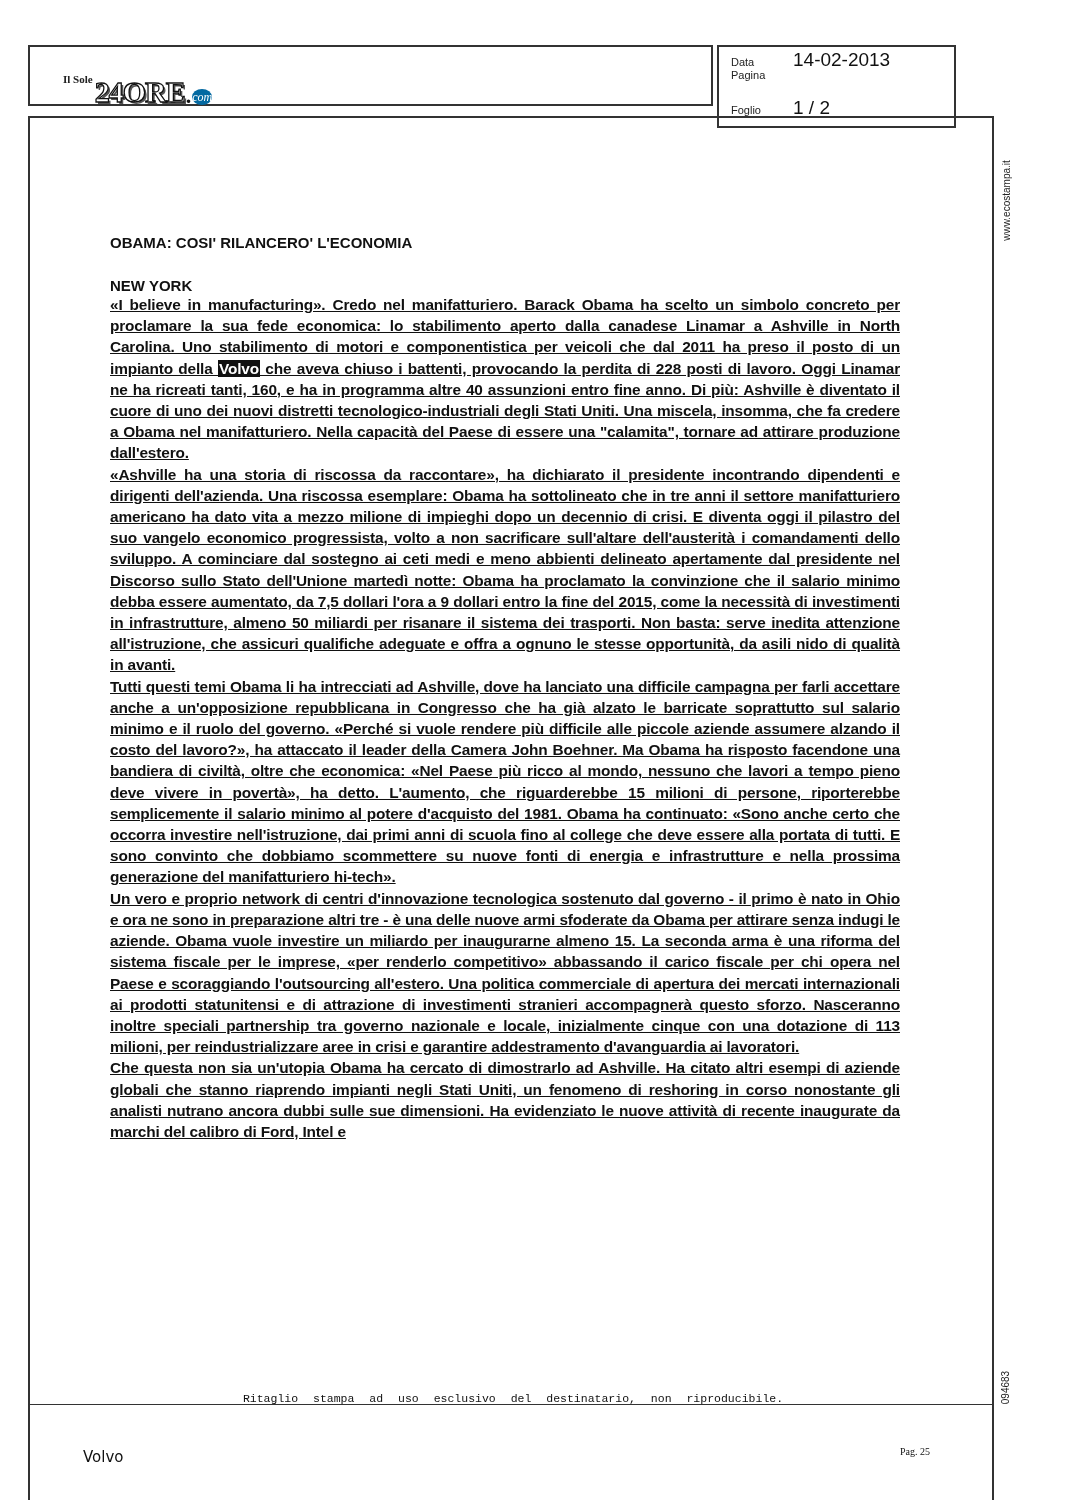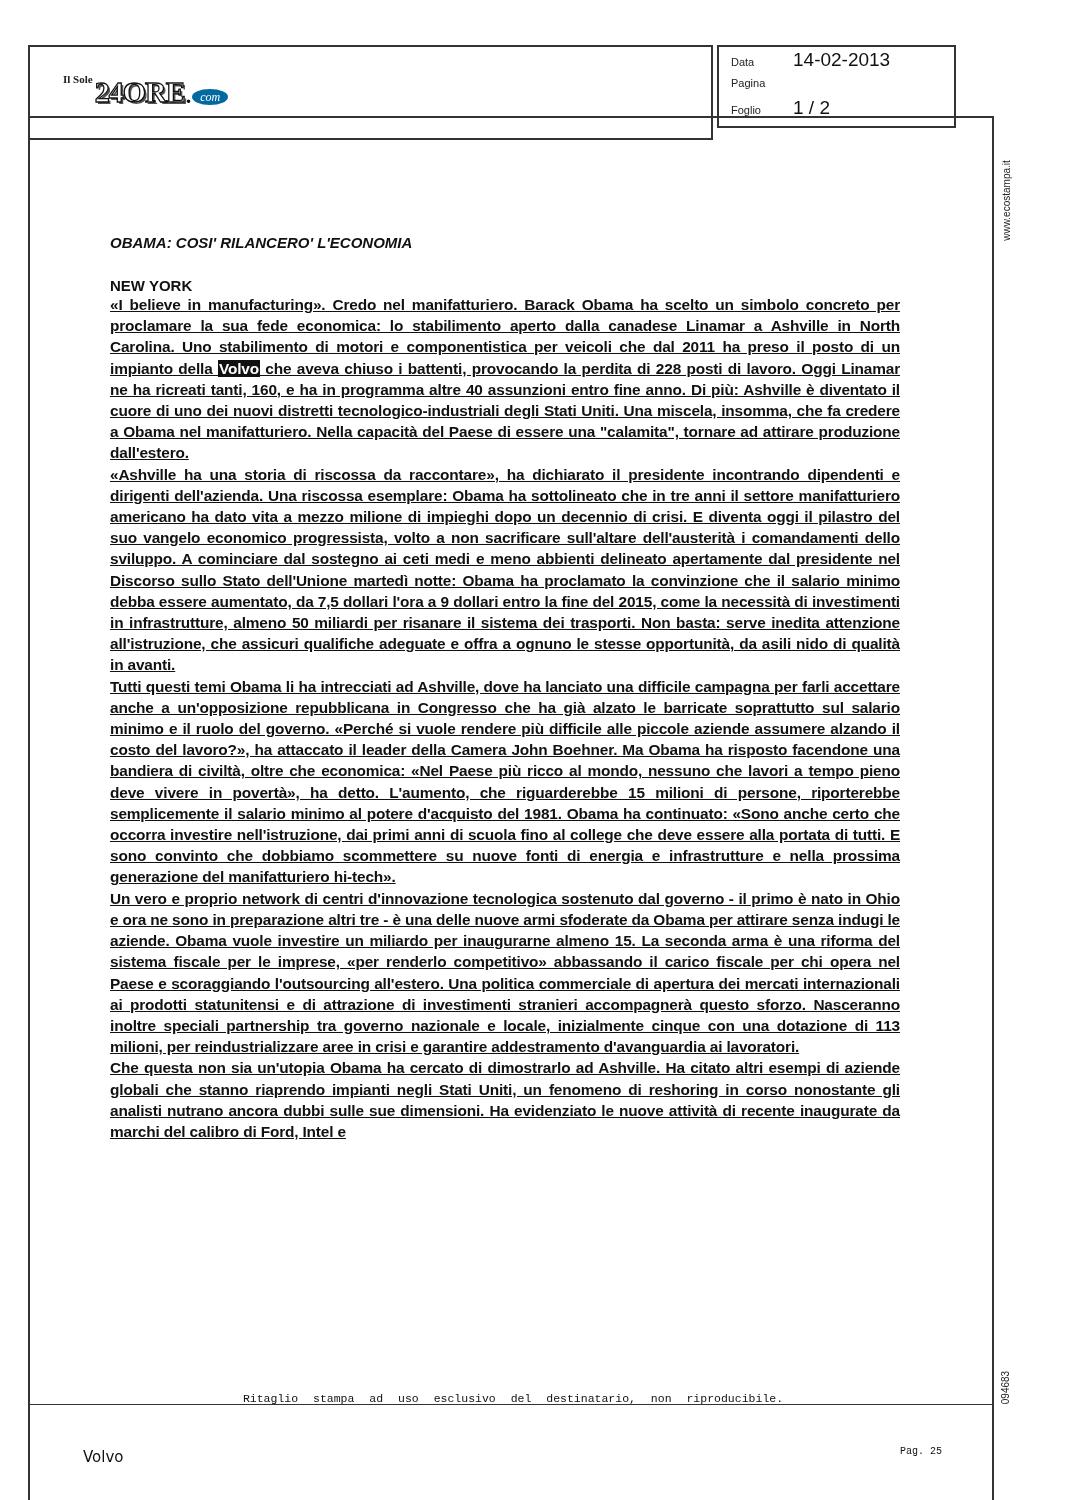--- a/index.html
+++ b/index.html
@@ -1,19 +1,19 @@
 <!DOCTYPE html>
 <html><head>
 <meta charset="utf-8">
 <style>
   html, body { margin: 0; padding: 0; background: #ffffff; }
   body { width: 1069px; height: 1500px; position: relative; overflow: hidden; color: #111; }
 
   .hdr-left {
-    position: absolute; left: 28px; top: 45px; width: 685px; height: 95px;
+    position: absolute; left: 28px; top: 45px; width: 685px; height: 61px;
     border: 2px solid #333; box-sizing: border-box; text-align: right;
   }
   .hdr-right {
     position: absolute; left: 717px; top: 45px; width: 239px; height: 83px;
     border: 2px solid #333; box-sizing: border-box;
   }
   .logo {
     position: absolute; left: 33px; top: 20px; height: 40px;
     display: flex; align-items: flex-end;
   }
@@ -25,21 +25,21 @@
     font-family: "Liberation Serif", serif; font-weight: bold; font-size: 30px;
     letter-spacing: -1px; color: #fff;
     -webkit-text-stroke: 1.3px #111;
     text-shadow: 2px 2px 0 #555;
     line-height: 30px;
   }
   .logo-dot { font-family: "Liberation Serif", serif; font-weight: bold; font-size: 22px; color: #111; margin-left: 1px; line-height: 22px; }
   .logo-com {
     display: inline-block; background: #0369a1; color: #fff; border-radius: 50%;
     font-family: "Liberation Serif", serif; font-style: italic; font-size: 12px;
-    padding: 2px 8px; margin-left: 1px; margin-bottom: 2px; line-height: 12px;
+    padding: 2px 0; margin-left: 1px; margin-bottom: 2px; line-height: 12px;
   }
 
   .meta-row { position: absolute; left: 12px; display: flex; align-items: baseline; }
   .meta-label { font-family: "Liberation Sans", sans-serif; font-size: 11px; color: #222; width: 62px; }
   .meta-value { font-family: "Liberation Sans", sans-serif; font-size: 19px; color: #111; }
 
   .body-frame {
     position: absolute; left: 28px; top: 116px; width: 966px; height: 1410px;
     border: 2px solid #333; box-sizing: border-box;
   }
@@ -62,57 +62,57 @@
   }
   .side-code {
     position: absolute; left: 998px; top: 1365px; height: 45px; width: 16px;
     display: flex; align-items: center; justify-content: center;
   }
 
   .article {
     position: absolute; left: 110px; top: 234px; width: 790px;
     font-family: "Liberation Sans", sans-serif; color: #111;
   }
-  .headline { font-weight: bold; font-size: 15px; margin: 0 0 26px 0; letter-spacing: 0; font-style: italic; }
+  .headline { font-weight: bold; font-size: 15px; margin: 0 0 26px 0; letter-spacing: 0; }
   .dateline { font-weight: bold; font-size: 15px; margin: 0; }
   .para {
     font-weight: bold; font-size: 15.4px; line-height: 21.2px; margin: 0;
     text-align: justify; letter-spacing: -0.15px;
     font-stretch: condensed;
     text-decoration: underline;
   }
   .hl { background: #111; color: #fff; padding: 0 1px; }
 
   .page-footer-left {
     position: absolute; left: 83px; top: 1448px;
     font-family: "DejaVu Sans", sans-serif; font-size: 15px; color: #111;
   }
   .page-footer-right {
     position: absolute; left: 900px; top: 1446px;
-    font-family: Liberation Mono, monospace; font-size: 10px; color: #111;
+    font-family: Liberation Serif, serif; font-size: 10px; color: #111;
   }
 </style>
 </head>
 <body>
 
 <div class="hdr-left">
   <div class="logo">
     <span class="logo-il">Il Sole</span>
     <span class="logo-main">24ORE</span>
     <span class="logo-dot">.</span>
     <span class="logo-com">com</span>
   </div>
 </div>
 
 <div class="hdr-right">
   <div class="meta-row" style="top:2px;">
     <span class="meta-label">Data</span>
     <span class="meta-value">14-02-2013</span>
   </div>
-  <div class="meta-row" style="top:30px;">
+  <div class="meta-row" style="top:22px;">
     <span class="meta-label">Pagina</span>
     <span class="meta-value"></span>
   </div>
   <div class="meta-row" style="top:50px;">
     <span class="meta-label">Foglio</span>
     <span class="meta-value">1 / 2</span>
   </div>
 </div>
 
 <div class="body-frame">

